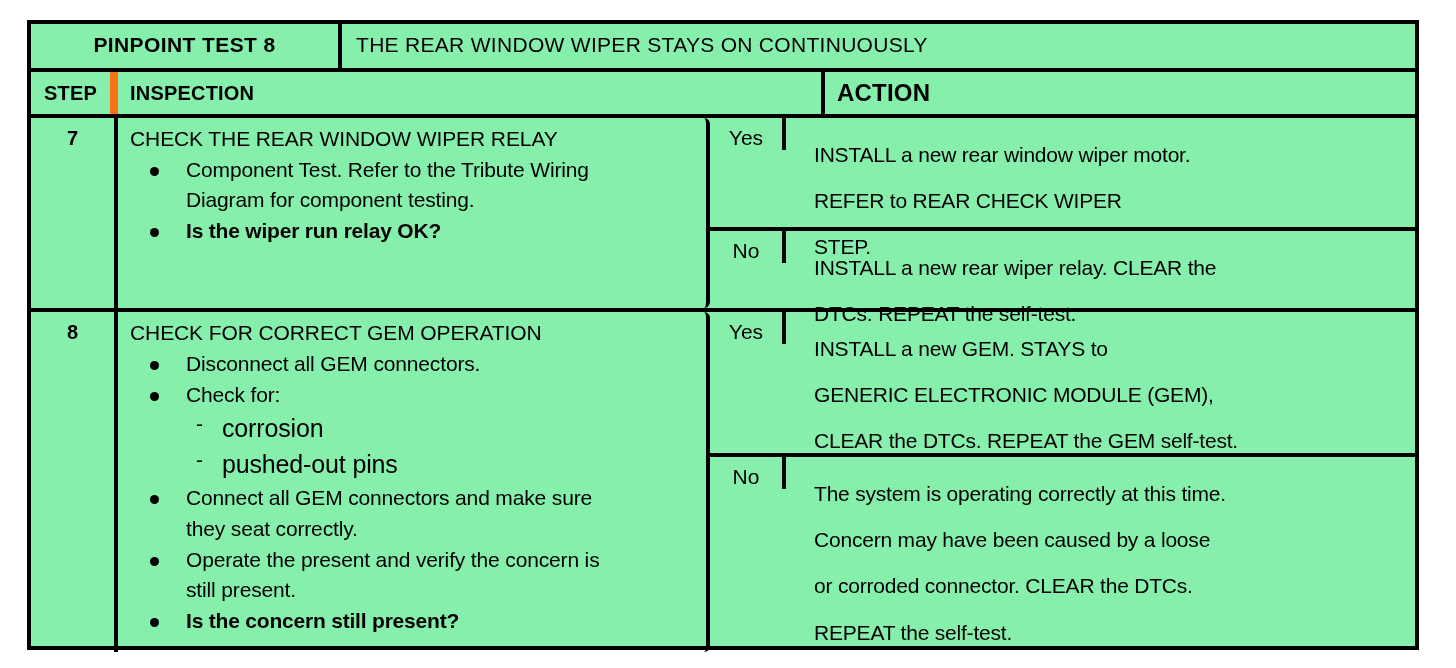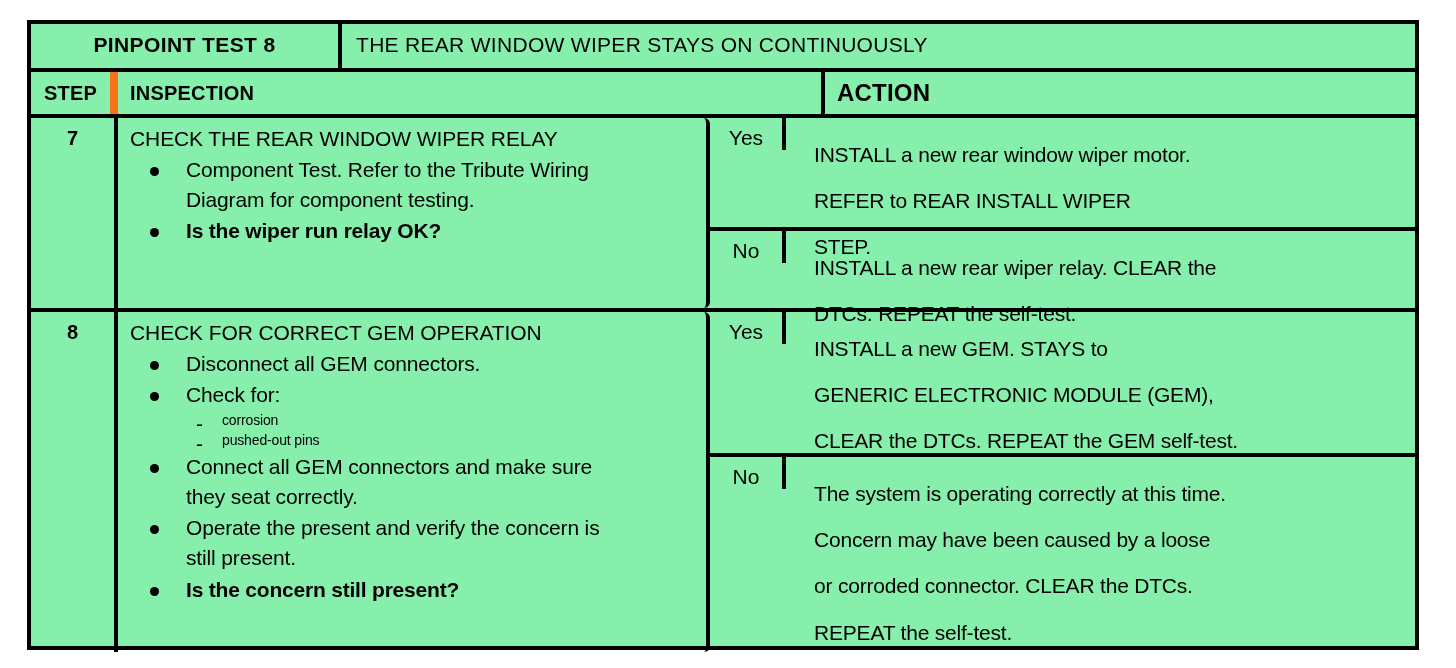--- a/index.html
+++ b/index.html
@@ -192,21 +192,21 @@
   }
 
   ul.subdash {
     list-style: none;
     margin: 0;
     padding: 0;
   }
   ul.subdash > li {
     position: relative;
     padding-left: 92px;
-    font-size: 14px;
+    font-size: 25px;
     line-height: 1.44;
     letter-spacing: -0.15px;
   }
   ul.subdash > li::before {
     content: "-";
     position: absolute;
     left: 66px;
     top: -1px;
     font-size: 21px;
   }
@@ -305,21 +305,21 @@
           </ul>
         </div>
 
         <div class="cell-actions">
           <div class="action-block divider r7-yes">
             <div class="ans">
               <span>Yes</span>
             </div>
             <div class="act">
               <p>INSTALL a new rear window wiper motor.</p>
-              <p>REFER to REAR INSTALL WIPER</p>
+              <p>REFER to REAR CHECK WIPER</p>
               <p>STEP.</p>
             </div>
           </div>
           <div class="action-block r7-no">
             <div class="ans">
               <span>No</span>
             </div>
             <div class="act">
               <p>INSTALL a new rear wiper relay.  CLEAR the</p>
               <p>DTCs.  REPEAT the self-test.</p>

